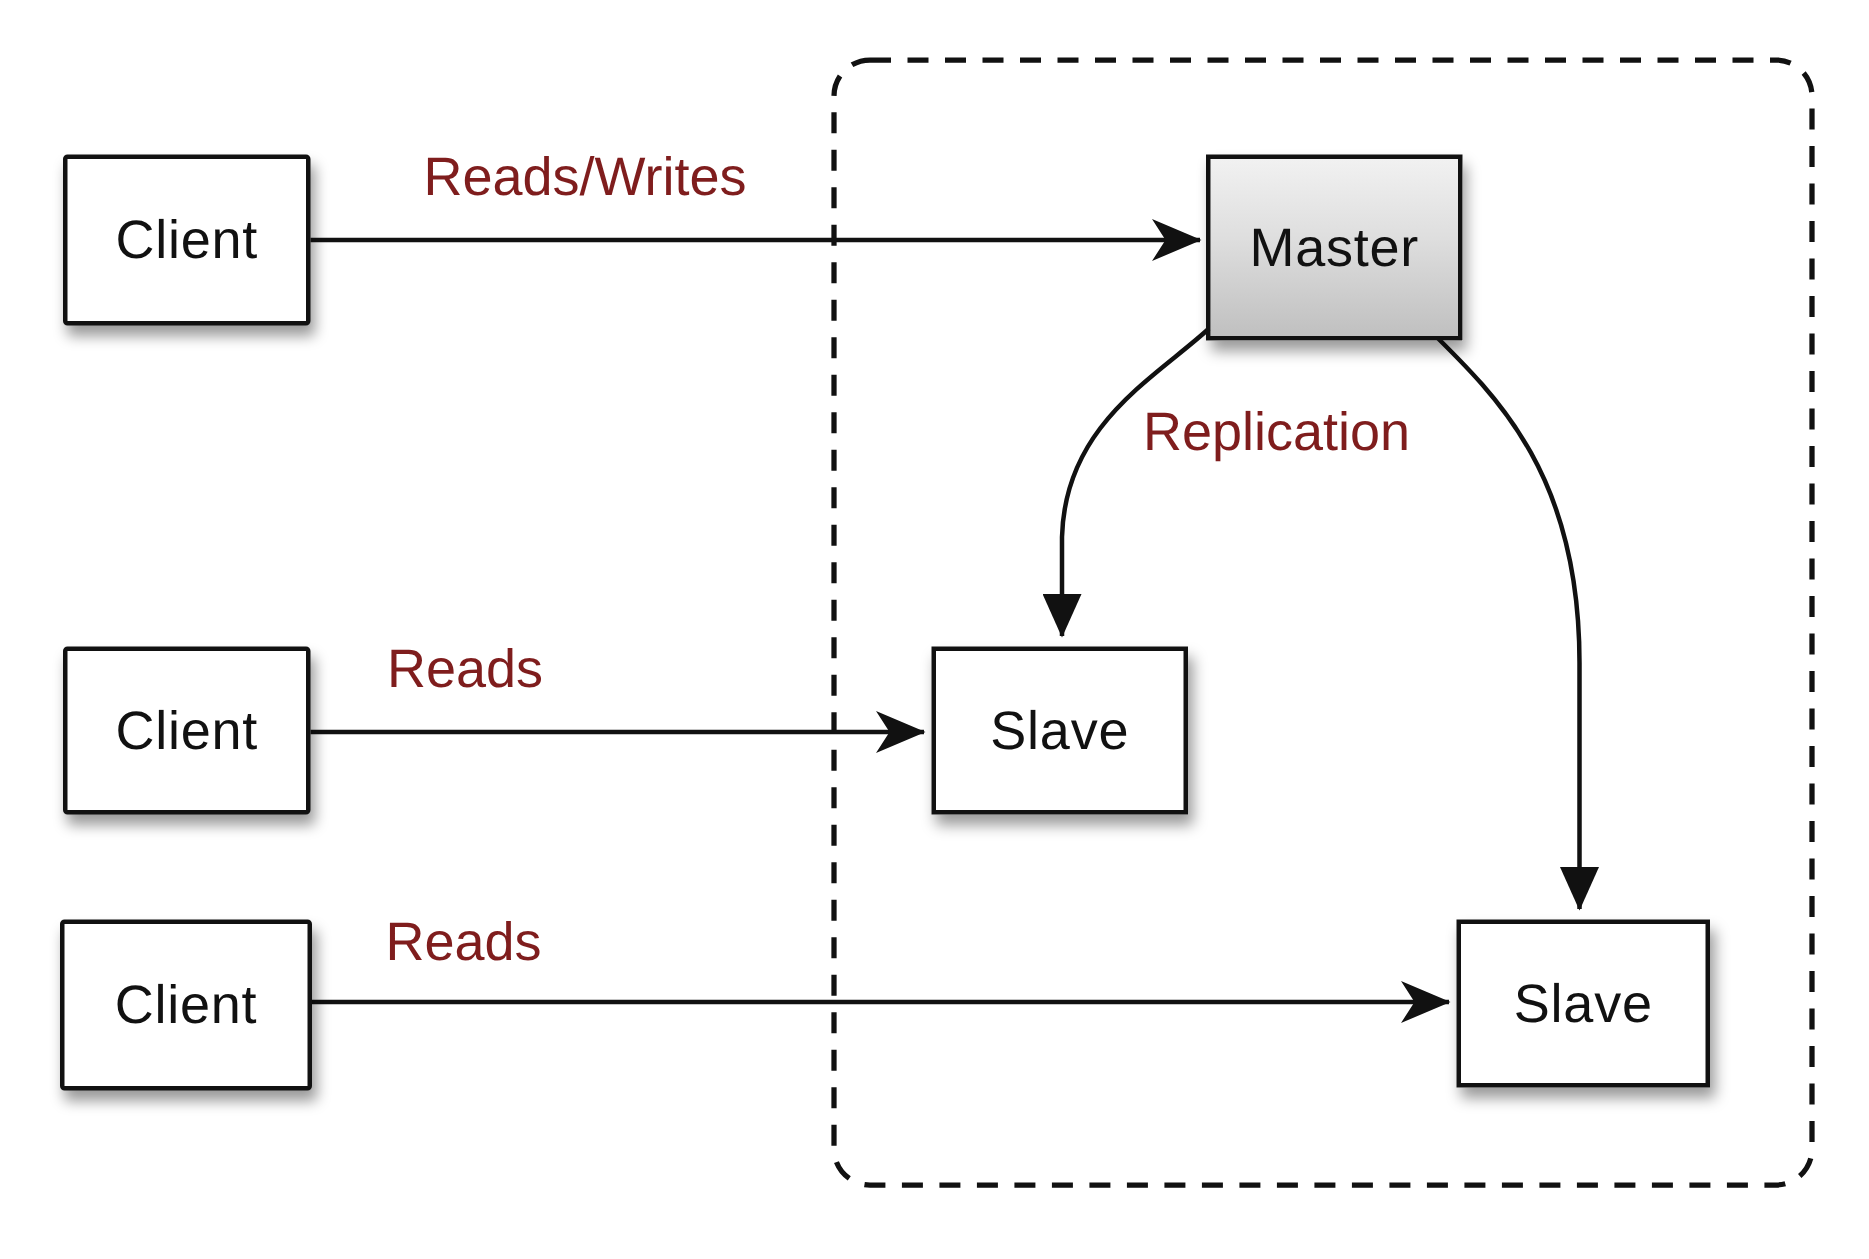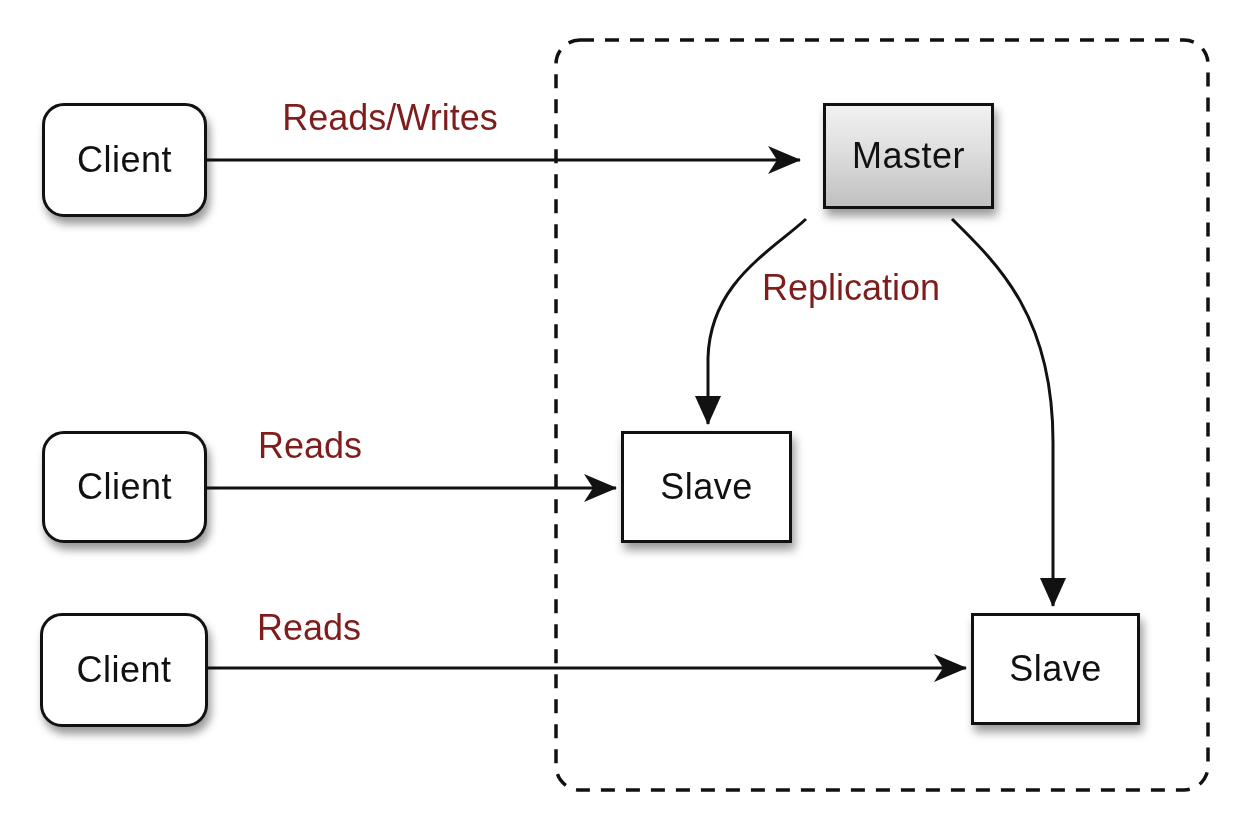--- a/index.html
+++ b/index.html
@@ -28,29 +28,29 @@
     background: #ffffff;
     display: flex;
     align-items: center;
     justify-content: center;
     font-size: 36px;
     color: #111111;
     letter-spacing: 0.5px;
     box-shadow: 3px 7px 9px rgba(0,0,0,0.40);
   }
   .node.rounded {
-    border-radius: 22px;
+    border-radius: 3px;
   }
   .node.master {
     background: linear-gradient(to bottom, #f1f1f1 0%, #dedede 45%, #c0c0c0 100%);
   }
   .client1 { left: 42px;  top: 103px; width: 165px; height: 114px; }
   .client2 { left: 42px;  top: 431px; width: 165px; height: 112px; }
   .client3 { left: 40px;  top: 613px; width: 168px; height: 114px; }
-  .master  { left: 823px; top: 103px; width: 171px; height: 106px; }
+  .master  { left: 804px; top: 103px; width: 171px; height: 124px; }
   .slave1  { left: 621px; top: 431px; width: 171px; height: 112px; }
   .slave2  { left: 971px; top: 613px; width: 169px; height: 112px; }
 
   .edge-label {
     position: absolute;
     font-size: 36px;
     color: #7f1d1d;
     text-align: center;
     white-space: nowrap;
     line-height: 40px;

